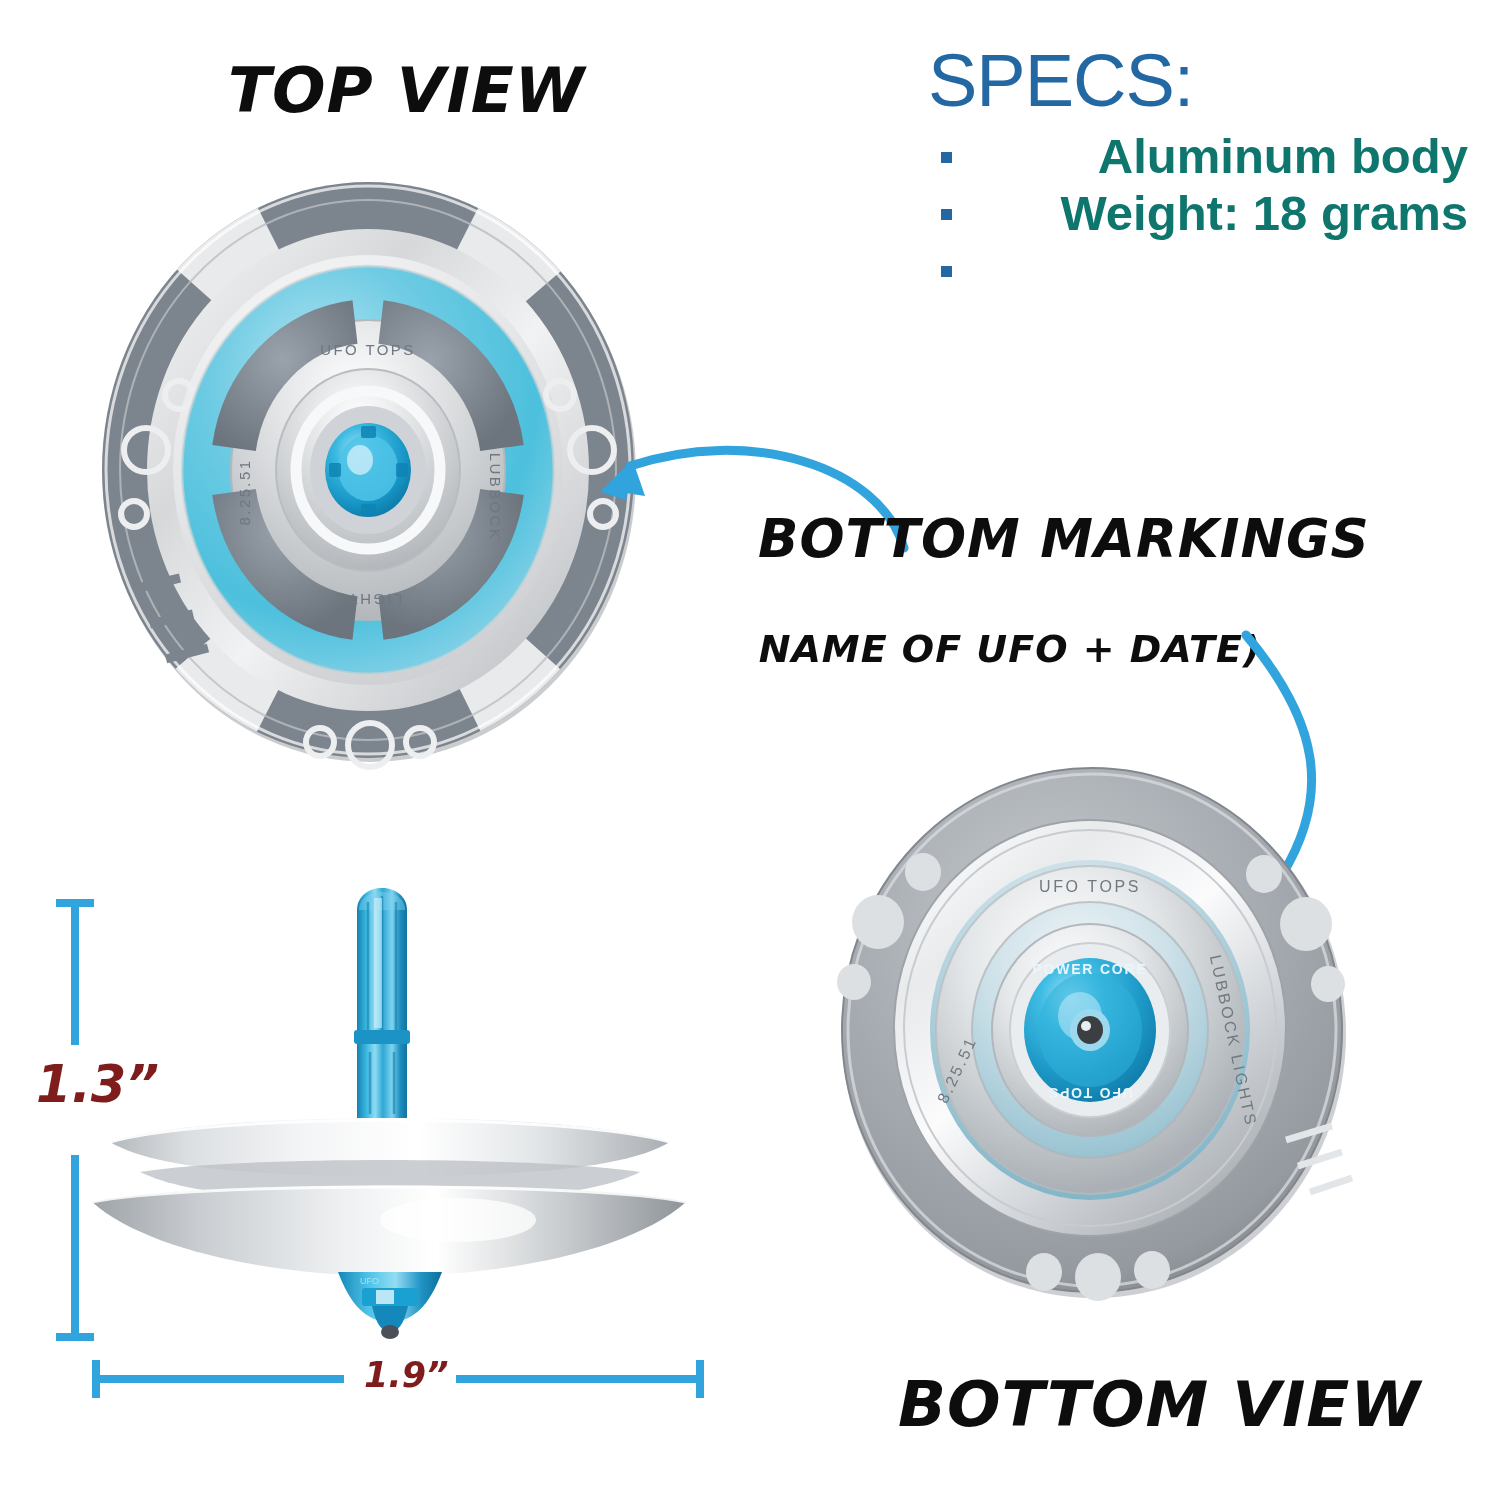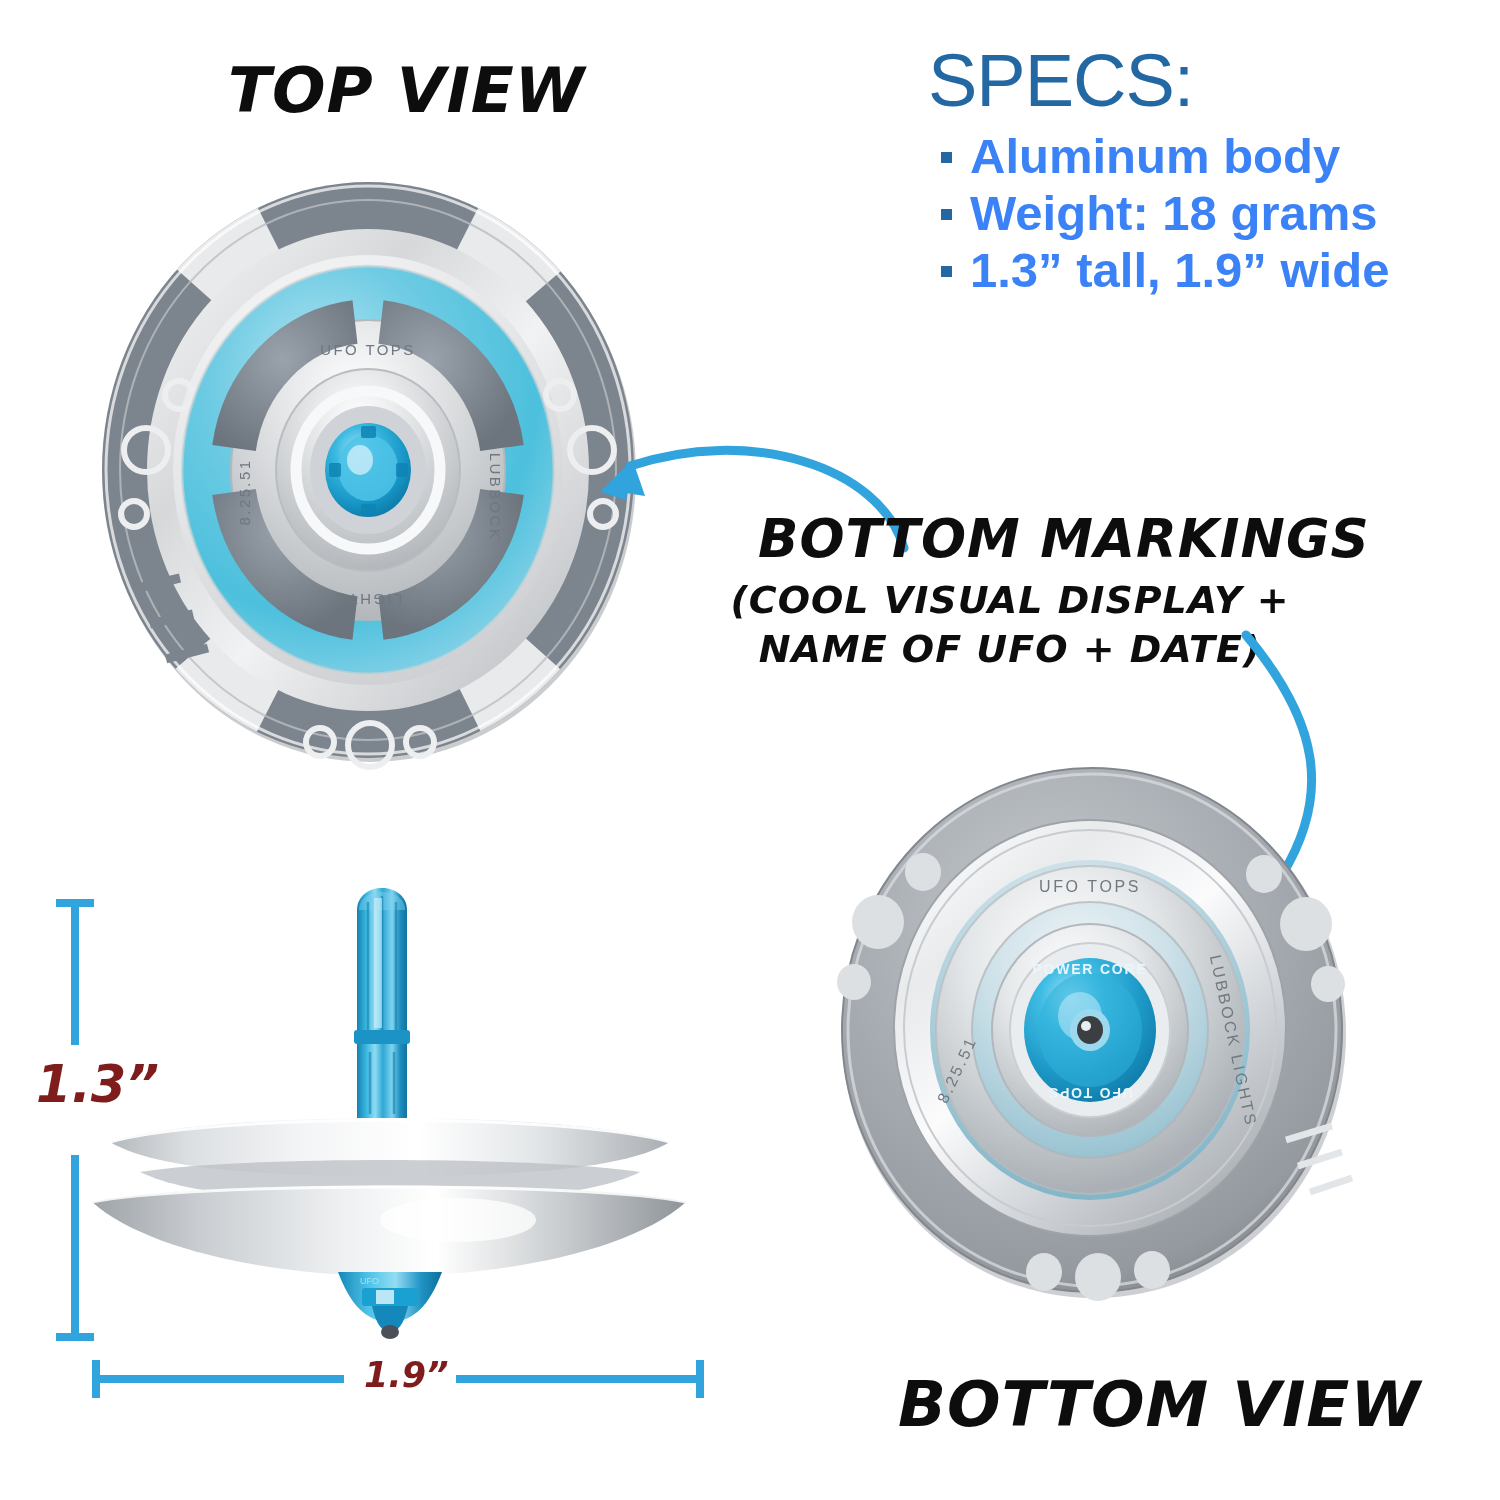--- a/index.html
+++ b/index.html
@@ -30,22 +30,22 @@
   #specs { position:absolute; left:928px; top:46px; width:540px; }
   #specs-title {
     font-family:"Liberation Sans", sans-serif;
     font-weight:normal; font-size:74px; line-height:0.95;
     color:#2368a2; letter-spacing:-1px;
   }
   #specs-list { list-style:none; margin-top:12px; }
   #specs-list li {
     font-family:"Liberation Sans", sans-serif;
     font-weight:bold; font-size:49px; line-height:1.16;
-    color:#3b82f6; white-space:nowrap; position:relative;
-    padding-left:42px; 
+    color:#0f766e; white-space:nowrap; position:relative;
+    padding-left:42px; text-align:right;
   }
   #specs-list li .bul {
     position:absolute; left:13px; top:24px;
     width:11px; height:11px; background:#2368a2;
   }
   #specs-list li .txt { display:inline-block; }
 
   
   .dimtext {
     position:absolute;
@@ -196,21 +196,20 @@
     </g>
   </svg>
 
   <svg style="position:absolute; left:500px; top:430px;" width="420" height="160" viewBox="0 0 420 160">
     <path d="M 404 118 C 380 36 250 -4 130 36" stroke="#31a3dd" stroke-width="9" fill="none" stroke-linecap="round"></path>
     <path d="M 134 34 L 106 60 L 145 66 Z" fill="#31a3dd"></path>
     <path d="M 132 30 L 100 62 L 126 70 Z" fill="#31a3dd"></path>
   </svg>
 
   <div id="laser-title" class="marker">BOTTOM MARKINGS</div>
-  <div id="laser-sub1" class="laser-sub marker">(COOL VISUAL DISPLAY +</div>
   <div id="laser-sub2" class="laser-sub marker">NAME OF UFO + DATE)</div>
 
   <svg style="position:absolute; left:1190px; top:625px;" width="190" height="320" viewBox="0 0 190 320">
     <path d="M 56 10 C 128 96 142 168 92 250" stroke="#31a3dd" stroke-width="9" fill="none" stroke-linecap="round"></path>
     <path d="M 96 246 L 62 240 L 76 284 Z" fill="#31a3dd"></path>
     <path d="M 98 244 L 96 282 L 66 262 Z" fill="#31a3dd"></path>
   </svg>
 
   <svg class="disc" style="left:812px; top:742px;" width="560" height="580" viewBox="0 0 560 580">
     <defs>
@@ -398,18 +397,17 @@
       <li>
         <span class="bul"></span>
         <span class="txt">Aluminum body</span>
       </li>
       <li>
         <span class="bul"></span>
         <span class="txt">Weight: 18 grams</span>
       </li>
       <li>
         <span class="bul"></span>
-        <span class="txt">1.3” tall, 1.9” wide</span>
       </li>
     </ul>
   </div>
 
 </div>
 
 </body></html>

